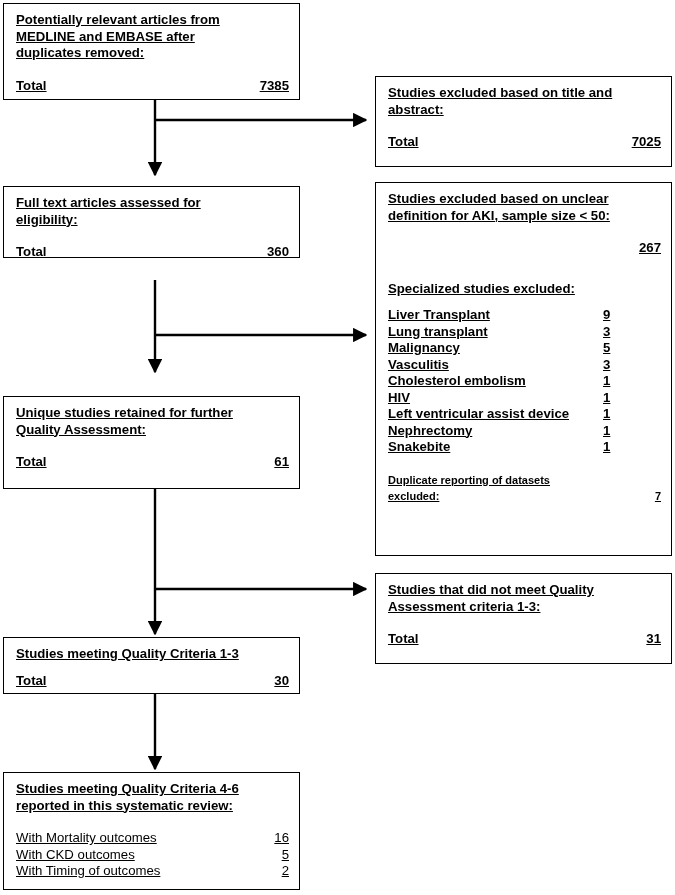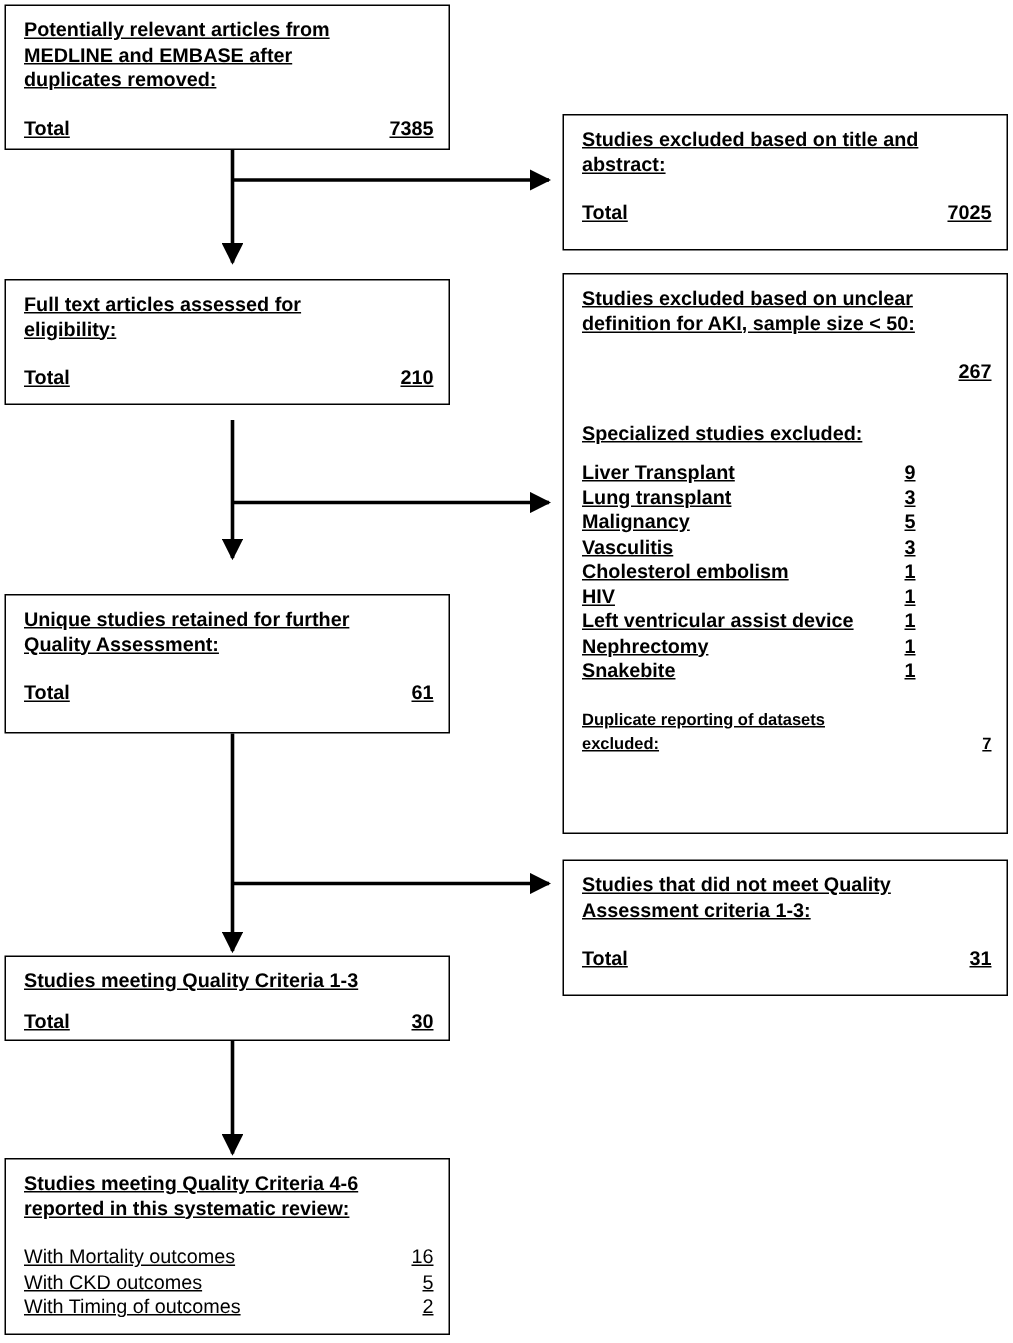--- a/index.html
+++ b/index.html
@@ -121,27 +121,27 @@
   <div class="box" style="left:375px; top:76px; width:297px; height:91px;">
     <div class="hdr">Studies excluded based on title and
 abstract:</div>
     <div class="spacer-md"></div>
     <div class="row">
       <span class="lbl">Total</span>
       <span class="val">7025</span>
     </div>
   </div>
 
-  <div class="box" style="left:3px; top:186px; width:297px; height:84px;">
+  <div class="box" style="left:3px; top:186px; width:297px; height:72px;">
     <div class="hdr">Full text articles assessed for
 eligibility:</div>
     <div class="spacer-md"></div>
     <div class="row">
       <span class="lbl">Total</span>
-      <span class="val">210</span>
+      <span class="val">360</span>
     </div>
   </div>
 
   <div class="box" style="left:375px; top:182px; width:297px; height:374px;">
     <div class="hdr">Studies excluded based on unclear
 definition for AKI, sample size &lt; 50:</div>
     <div class="spacer-md"></div>
     <div class="valright">267</div>
     <div class="spacer-lg"></div>
     <div class="hdr">Specialized studies excluded:</div>

